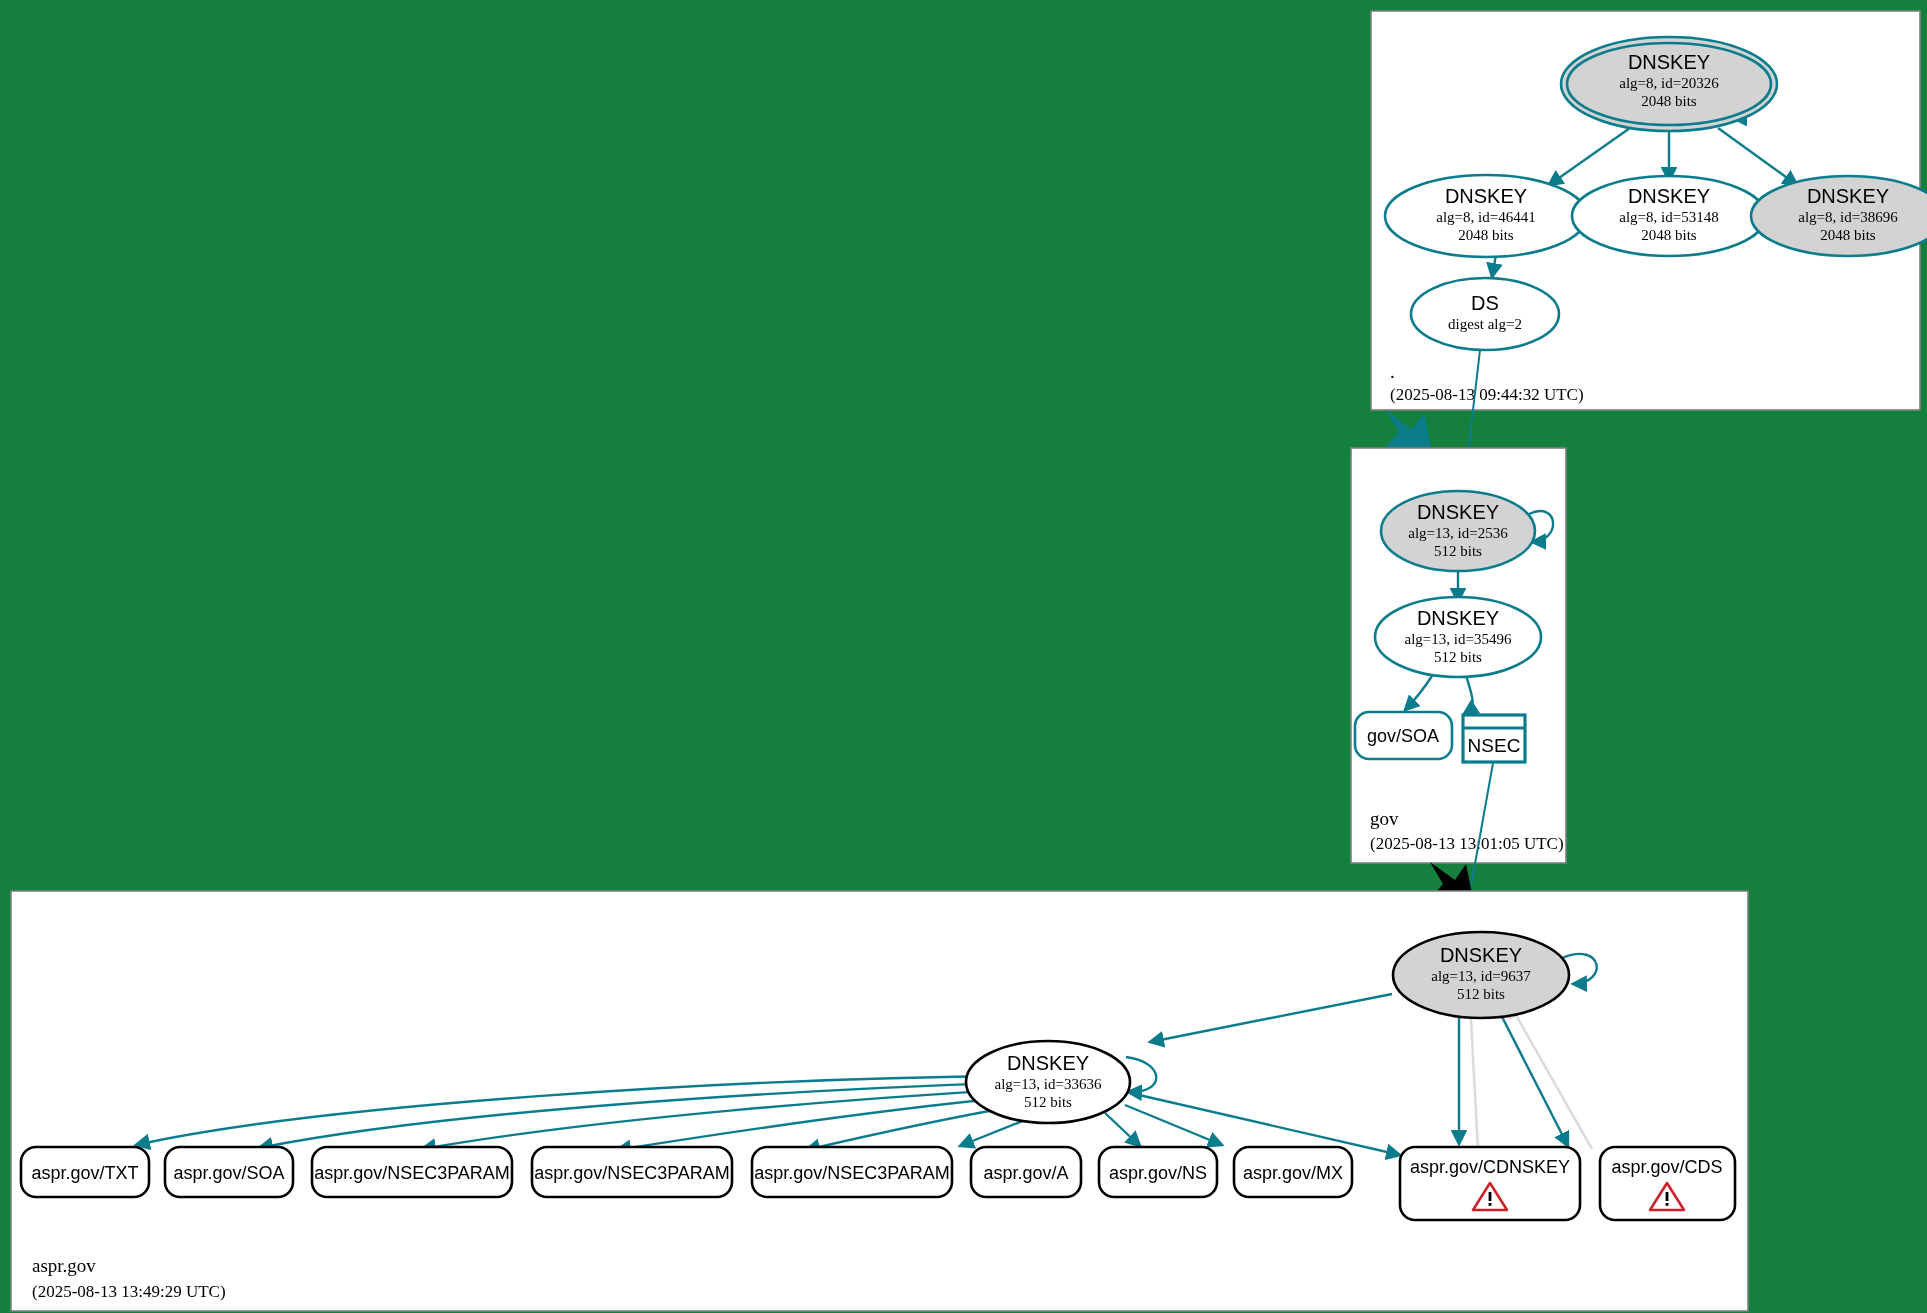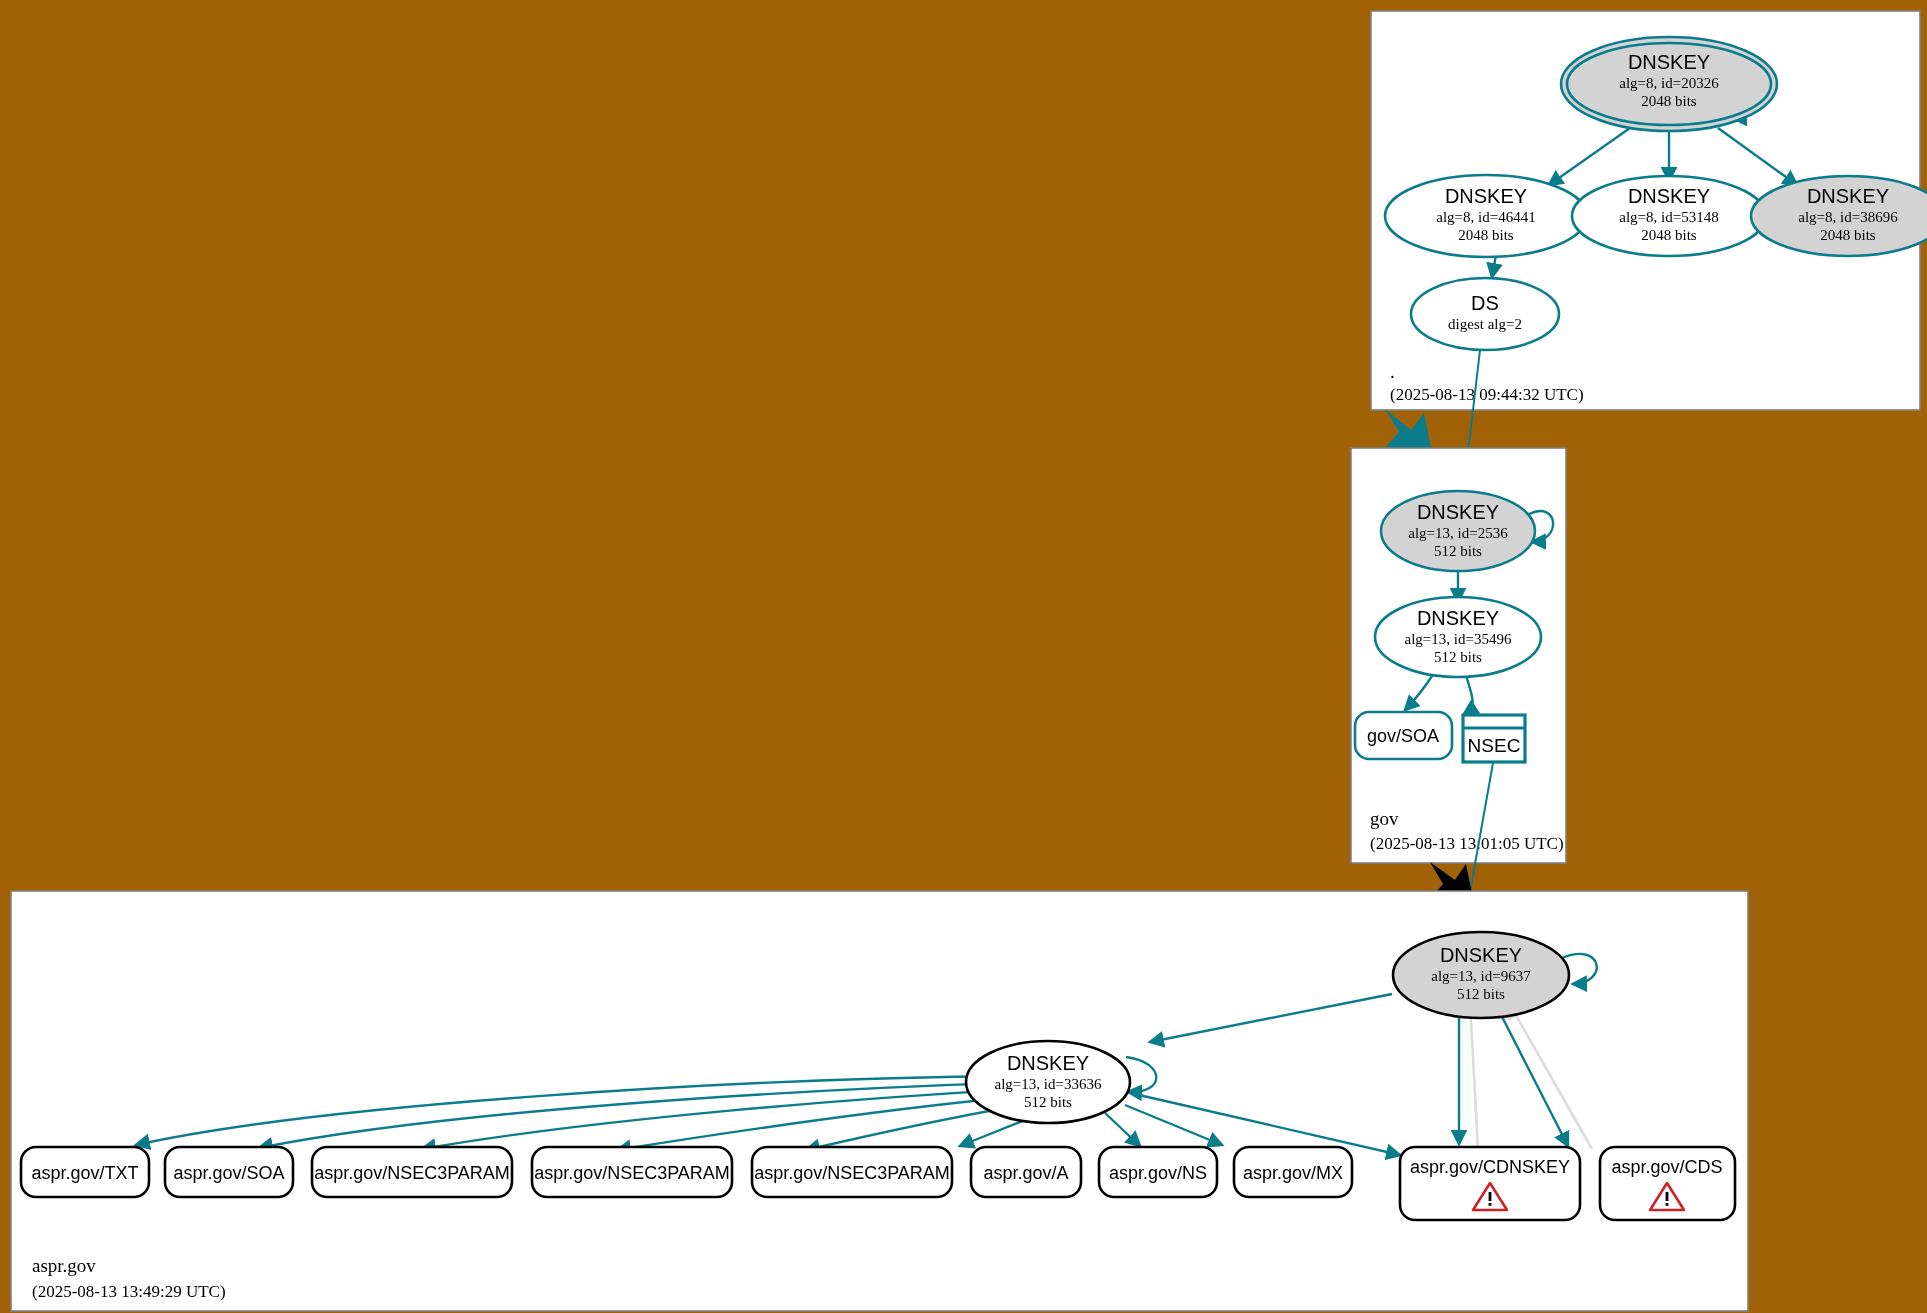--- a/index.html
+++ b/index.html
@@ -7,21 +7,21 @@
     margin: 0;
     padding: 0;
     background: #ffffff;
     font-family: "Liberation Sans", sans-serif;
   }
   #canvas-root {
     position: relative;
     width: 1927px;
     height: 1313px;
     overflow: hidden;
-    background: #a16207;
+    background: #15803d;
   }
   #graph-svg {
     position: absolute;
     top: 0;
     left: 0;
     width: 1927px;
     height: 1313px;
   }
   .zone-box {
     fill: #ffffff;

